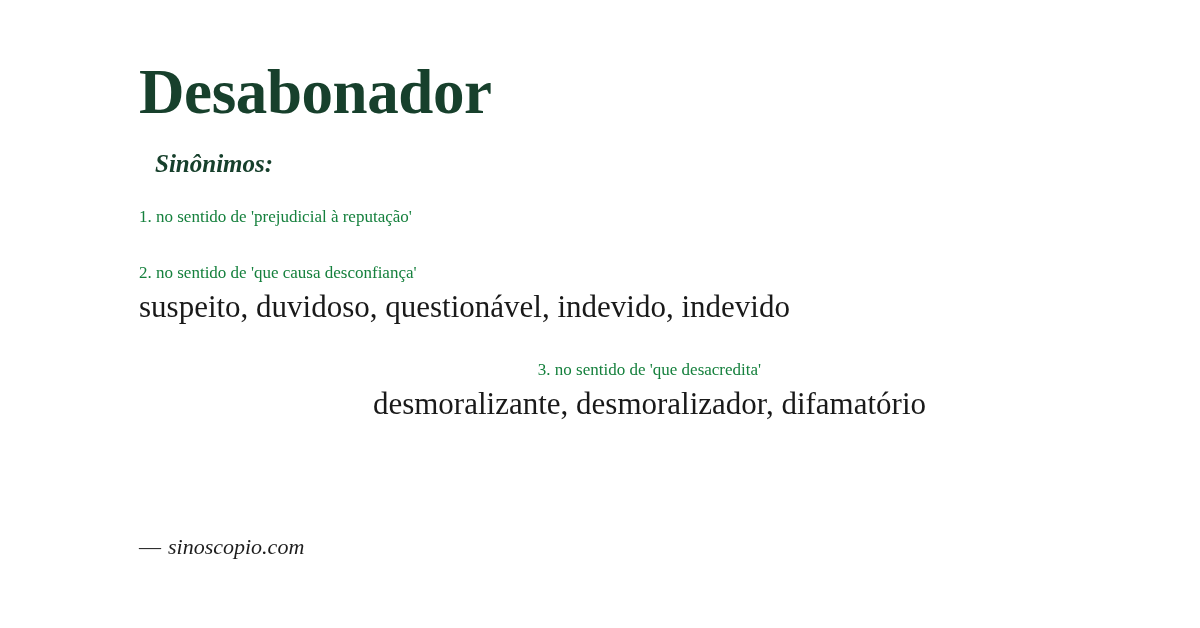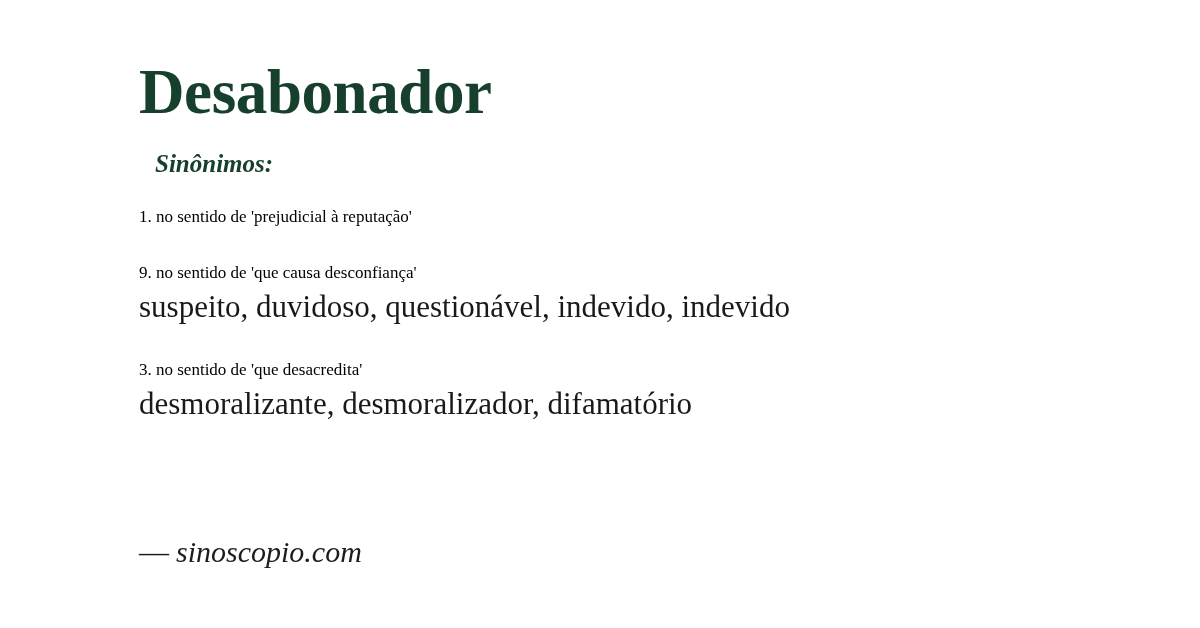--- a/index.html
+++ b/index.html
@@ -61,44 +61,45 @@
     margin: 0;
     padding: 0;
   }
 
   .sense {
     margin: 0 0 33px 0;
     padding: 0;
   }
   .sense:last-child {
     margin-bottom: 4px;
+    text-align: center;
   }
 
   .sense-label {
     display: block;
     font-size: 17px;
     line-height: 1.35;
-    color: #000000;
+    color: #15803d;
     white-space: nowrap;
   }
 
   .sense-words {
     display: block;
     margin-top: 3px;
     font-size: 31px;
     line-height: 1.22;
     color: #191919;
     white-space: nowrap;
   }
 
   .attribution {
     position: absolute;
     left: 139px;
     top: 534px;
-    font-size: 30px;
+    font-size: 22px;
     line-height: 1.2;
     font-style: italic;
     color: #1d1d1d;
     white-space: nowrap;
   }
   .attribution .dash {
     font-style: normal;
     padding-right: 7px;
   }
 </style>
@@ -111,21 +112,21 @@
 
   <div class="subhead">Sinônimos:</div>
 
   <ol class="senses">
 
     <li class="sense">
       <span class="sense-label">1. no sentido de 'prejudicial à reputação'</span>
     </li>
 
     <li class="sense">
-      <span class="sense-label">9. no sentido de 'que causa desconfiança'</span>
+      <span class="sense-label">2. no sentido de 'que causa desconfiança'</span>
       <span class="sense-words">suspeito, duvidoso, questionável, indevido, indevido</span>
     </li>
 
     <li class="sense">
       <span class="sense-label">3. no sentido de 'que desacredita'</span>
       <span class="sense-words">desmoralizante, desmoralizador, difamatório</span>
     </li>
 
   </ol>
 

